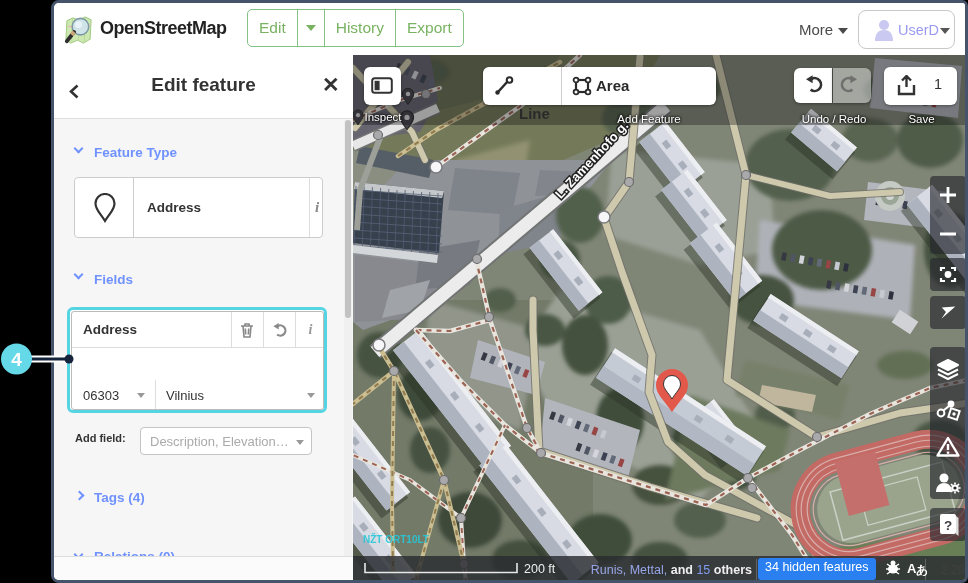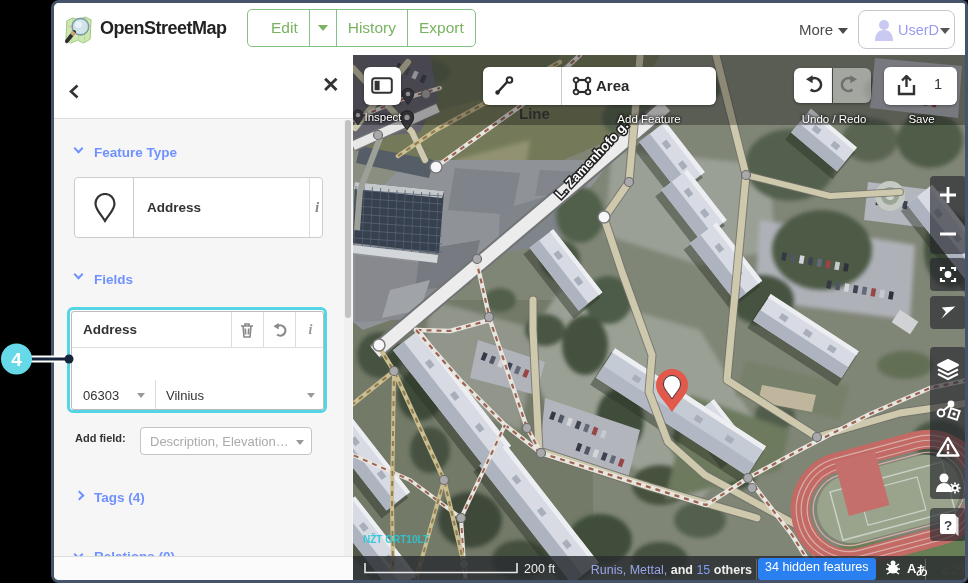--- a/index.html
+++ b/index.html
@@ -4,21 +4,21 @@
 * { margin:0; padding:0; box-sizing:border-box; }
 html,body { width:968px; height:583px; background:#000; overflow:hidden;
   font-family:"Liberation Sans", sans-serif; }
 .win { position:absolute; left:51px; top:0; width:917px; height:583px;
   border:3px solid #45536b; border-radius:8px 6px 6px 8px; background:#fff; overflow:hidden; }
 .abs { position:absolute; }
 
 .nav { position:absolute; left:0; top:0; width:911px; height:52px; background:#fff; }
 .logo { position:absolute; left:9px; top:12px; width:31px; height:31px; }
 .brand { position:absolute; left:46px; top:15px; font-size:18px; font-weight:bold; color:#222; letter-spacing:-0.5px; }
-.navgrp { position:absolute; left:193px; top:6px; height:38px; border:1px solid #84c184; border-radius:5px; display:flex;padding-left:12px; }
+.navgrp { position:absolute; left:193px; top:6px; height:38px; border:1px solid #84c184; border-radius:5px; display:flex; }
 .navgrp > div { padding:0 11px; font-size:15.5px; color:#79b361; display:flex; align-items:center; }
 .navgrp > div + div { border-left:1px solid #84c184; }
 .caretg { width:0; height:0; border-left:5px solid transparent; border-right:5px solid transparent; border-top:6px solid #79b361; }
 .more { position:absolute; left:745px; top:18px; font-size:15px; color:#4a4a4a; }
 .caretd { display:inline-block; width:0; height:0; border-left:5px solid transparent; border-right:5px solid transparent; border-top:6px solid #4a4a4a; vertical-align:middle; margin-left:5px; }
 .userbtn { position:absolute; left:804px; top:7px; width:97px; height:39px; border:1px solid #c8c8c8; border-radius:8px; }
 .usericon { position:absolute; left:15px; top:8px; }
 .username { position:absolute; left:39px; top:11px; font-size:14.5px; color:#9a9af0; }
 .userbtn .caretd { position:absolute; left:81px; top:17px; border-top-color:#555; margin:0; }
 
@@ -576,20 +576,21 @@
       <span class="username">UserD</span>
       <span class="caretd"></span>
     </div>
   </div>
 
   <div class="side">
     <div class="sidehead">
       <svg class="abs" style="left:14px; top:29px;" width="12" height="15" viewBox="0 0 12 15">
           <path d="M9.5,1.5 L3,7.5 L9.5,13.5" fill="none" stroke="#333" stroke-width="2.6"></path>
         </svg>
+      <div class="shtitle">Edit feature</div>
       <div class="closex">✕</div>
     </div>
     <div class="chev down" style="left:21px; top:90px;"></div>
     <div class="seclbl" style="left:40px; top:90px;">Feature Type</div>
     <div class="preset">
       <div class="preseticon"><svg width="24" height="30" viewBox="0 0 24 30" style="margin:15px 0 0 18px;">
             <path d="M12,28 C7,20 2.5,16.5 2.5,10.5 a9.5,9.5 0 1 1 19,0 c0,6 -4.5,9.5 -9.5,17.5 Z" fill="#fff" stroke="#333" stroke-width="2.2"></path>
           </svg></div>
       <div class="presetlbl">Address</div>
       <div class="presetinfo">i</div>

